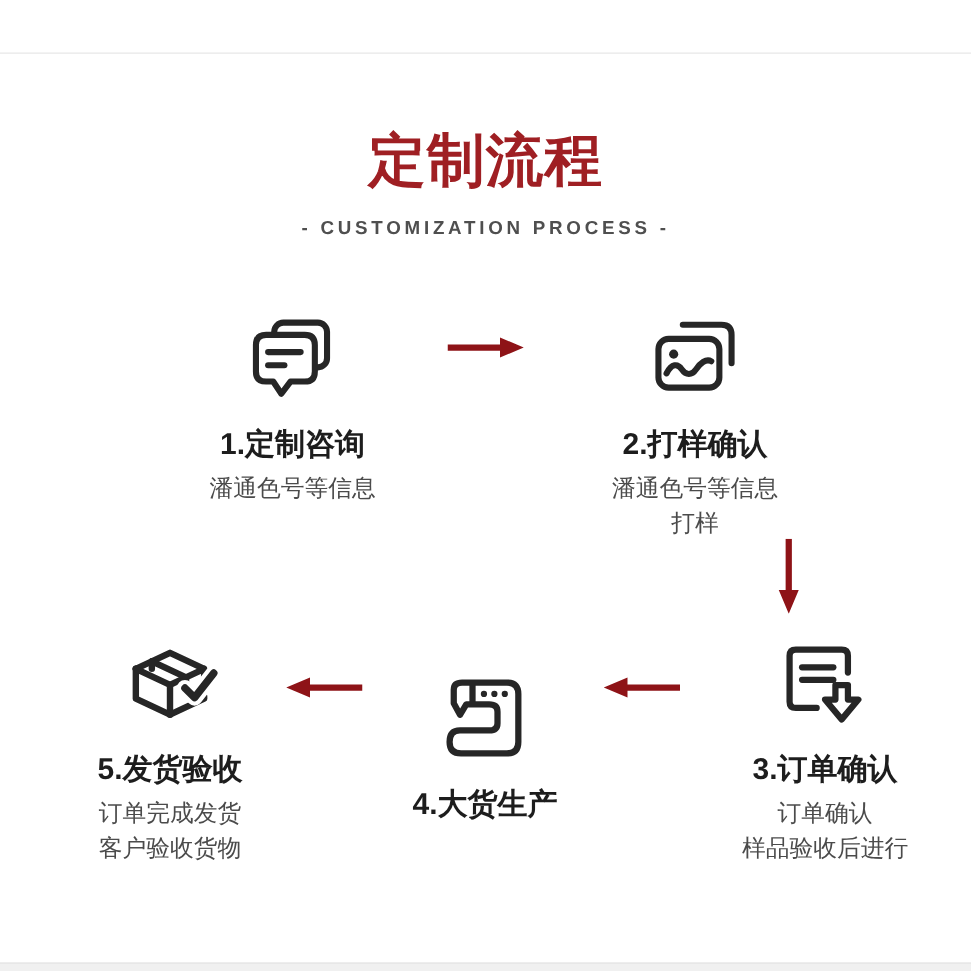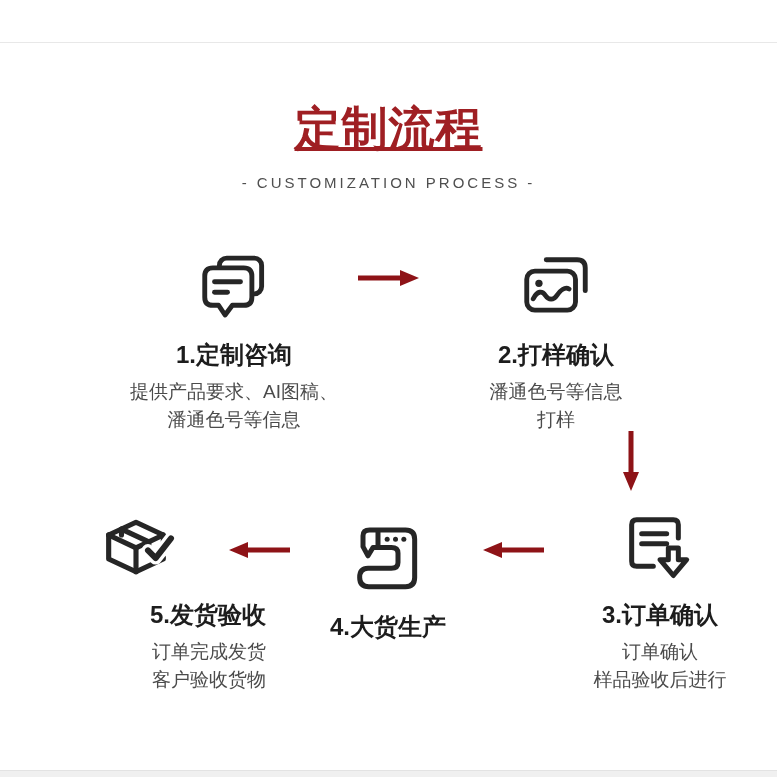--- a/index.html
+++ b/index.html
@@ -6,25 +6,25 @@
   body{
     width:777px;height:777px;overflow:hidden;background:#ffffff;
     font-family:"Liberation Sans","DejaVu Sans",sans-serif;
     position:relative;
   }
   .page{position:absolute;inset:0;background:#ffffff;}
   .divider{position:absolute;left:0;top:42px;width:777px;height:1px;background:#e8e8e8;}
   .footer-strip{position:absolute;left:0;top:770px;width:777px;height:7px;background:#f0f0f0;border-top:1px solid #e3e3e3;}
   .title{
     position:absolute;left:0;top:98px;width:777px;margin:0;
-    text-align:center;font-size:46px;font-weight:700;color:#9f1f23;letter-spacing:1px;text-decoration:underline;
+    text-align:center;font-size:46px;font-weight:700;color:#9f1f23;letter-spacing:1px;
   }
   .subtitle{
     position:absolute;left:0;top:174px;width:777px;
-    text-align:center;font-size:15px;color:#4f4f4f;letter-spacing:3px;font-weight:400;
+    text-align:center;font-size:15px;color:#4f4f4f;letter-spacing:3px;font-weight:700;
   }
   .step{position:absolute;width:260px;text-align:center;}
   .icon-wrap{height:80px;display:flex;align-items:flex-end;justify-content:center;}
   .step-title{margin-top:11px;font-size:24px;font-weight:700;color:#1d1d1d;}
   .step-desc{margin-top:7px;font-size:19px;line-height:28px;color:#4b4b4b;}
   .arrow{position:absolute;}
   svg{display:block;}
 </style>
 </head>
 <body>
@@ -40,21 +40,20 @@
     <div class="icon-wrap">
       <svg width="82" height="78" viewBox="0 0 96 96" fill="none" stroke="#262626" stroke-width="6" stroke-linecap="round" stroke-linejoin="round">
         <rect x="30" y="10" width="52" height="44" rx="9"></rect>
         <path d="M22,22 H60 Q70,22 70,32 V58 Q70,68 60,68 H46 L37,80 L29,68 H22 Q12,68 12,58 V32 Q12,22 22,22 Z" fill="#ffffff"></path>
         <path d="M24,39 H56"></path>
         <path d="M24,52 H40"></path>
       </svg>
     </div>
     <div class="step-title">1.定制咨询</div>
     <div class="step-desc">
-      <div>提供产品要求、AI图稿、</div>
       <div>潘通色号等信息</div>
     </div>
   </div>
 
   <div class="arrow" style="left:358px;top:269px;">
     <svg width="62" height="18" viewBox="0 0 62 18">
       <path d="M0,6.5 H42 V1 L61,9 L42,17 V11.5 H0 Z" fill="#8e1317"></path>
     </svg>
   </div>
 
@@ -95,39 +94,39 @@
       <div>样品验收后进行</div>
     </div>
   </div>
 
   <div class="arrow" style="left:482px;top:541px;">
     <svg width="62" height="18" viewBox="0 0 62 18">
       <path d="M62,6.5 H20 V1 L1,9 L20,17 V11.5 H62 Z" fill="#8e1317"></path>
     </svg>
   </div>
 
-  <div class="step" style="left:258px;top:520px;">
+  <div class="step" style="left:258px;top:536px;">
     <div class="icon-wrap">
       <svg width="84" height="80" viewBox="0 0 96 96" fill="none" stroke="#262626" stroke-width="6" stroke-linecap="round" stroke-linejoin="round">
         <path d="M36,33 V12 H26 Q18,12 18,19 V32 L24,43 L30,33 H52 Q60,33 60,40 V51 Q60,58 52,58 H24 Q14,58 14,69 Q14,80 25,80 H69 Q80,80 80,69 V23 Q80,12 69,12 H36"></path>
         <circle cx="47" cy="23" r="3" fill="#262626" stroke="none"></circle>
         <circle cx="57" cy="23" r="3" fill="#262626" stroke="none"></circle>
         <circle cx="67" cy="23" r="3" fill="#262626" stroke="none"></circle>
       </svg>
     </div>
     <div class="step-title">4.大货生产</div>
   </div>
 
   <div class="arrow" style="left:228px;top:541px;">
     <svg width="62" height="18" viewBox="0 0 62 18">
       <path d="M62,6.5 H20 V1 L1,9 L20,17 V11.5 H62 Z" fill="#8e1317"></path>
     </svg>
   </div>
 
-  <div class="step" style="left:6px;top:508px;text-align:right;">
+  <div class="step" style="left:6px;top:508px;">
     <div class="icon-wrap">
       <svg width="86" height="82" viewBox="0 0 96 96" fill="none" stroke="#262626" stroke-width="6" stroke-linecap="round" stroke-linejoin="round">
         <path d="M16,34 L48,19 L80,34 V48"></path>
         <path d="M80,60 V62 L48,77 L16,62 V34"></path>
         <path d="M16,34 L48,49 L80,34"></path>
         <path d="M48,49 V77"></path>
         <path d="M31,27 L63,42"></path>
         <path d="M31,27 V34"></path>
         <path d="M63,42 V49"></path>
         <path d="M62,52 L71,61 L89,38" stroke="#ffffff" stroke-width="15"></path>

